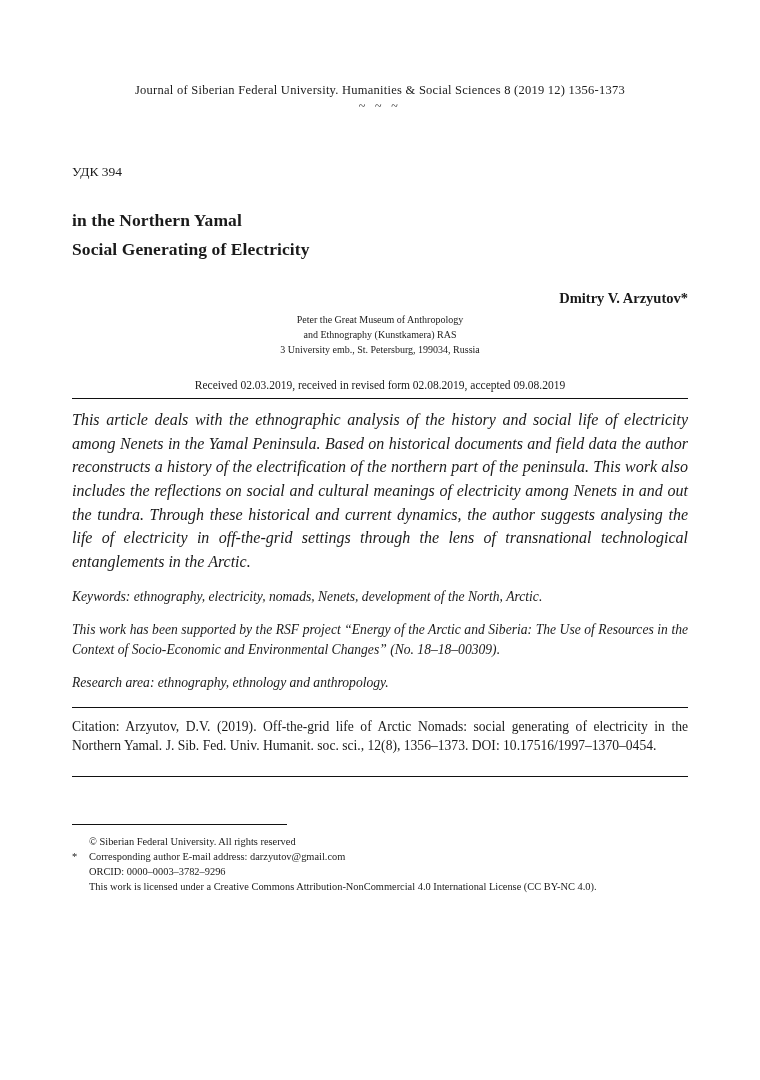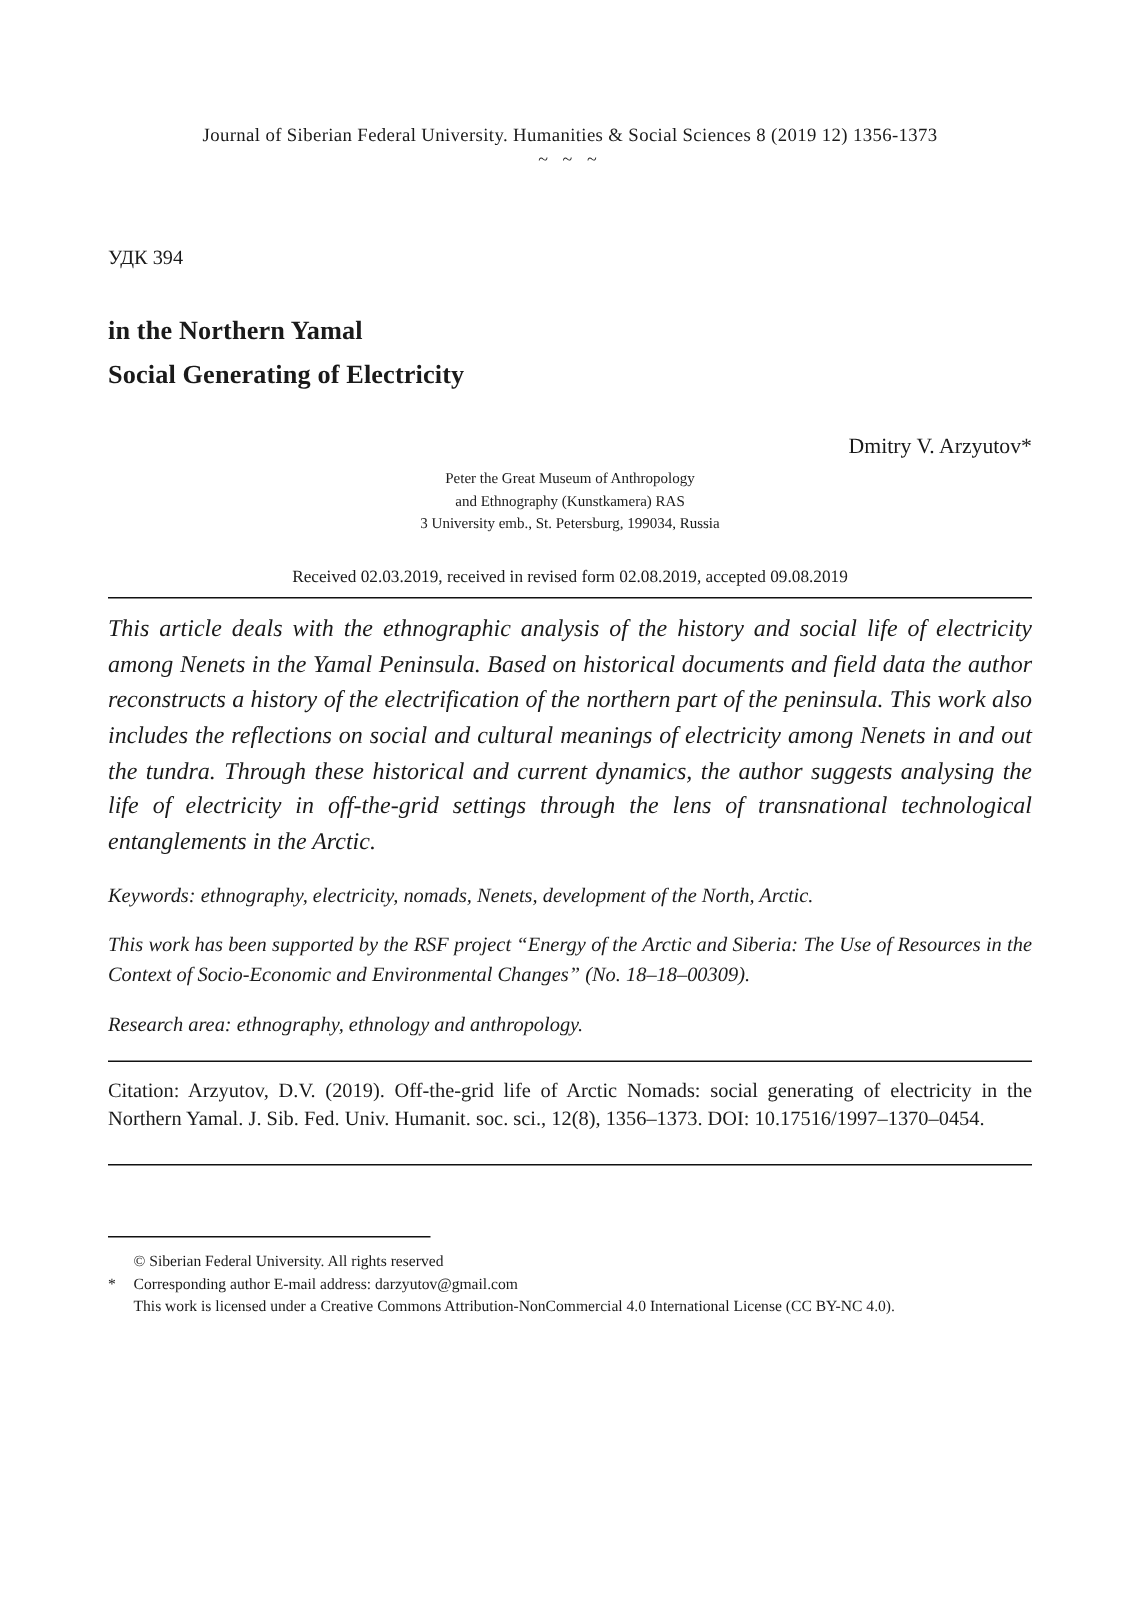--- a/index.html
+++ b/index.html
@@ -53,21 +53,21 @@
     line-height: 1.62;
     letter-spacing: 0.005em;
   }
   .title-line { display: block; }
 
   
   .author {
     margin-top: 27px;
     text-align: right;
     font-size: 14.5px;
-    font-weight: normal;
+    font-weight: bold;
   }
   .affiliation {
     text-align: center;
     font-size: 10px;
     line-height: 1.5;
     margin-top: 5px;
   }
   .affiliation div { display: block; }
 
   
@@ -190,18 +190,19 @@
 
   <div class="footnotes">
     <div class="fn-row">
       <span class="fn-mark"></span>
       <span class="fn-text">© Siberian Federal University. All rights reserved</span>
     </div>
     <div class="fn-row">
       <span class="fn-mark">*</span>
       <span class="fn-text">Corresponding author E-mail address: darzyutov@gmail.com</span>
     </div>
+    <div class="fn-indent">ORCID: 0000–0003–3782–9296</div>
     <div class="fn-indent">This work is licensed under a Creative Commons Attribution-NonCommercial 4.0 International License (CC BY-NC 4.0).</div>
   </div>
 
   <div class="folio">– 1356 –</div>
 
 </div>
 
 </body></html>

